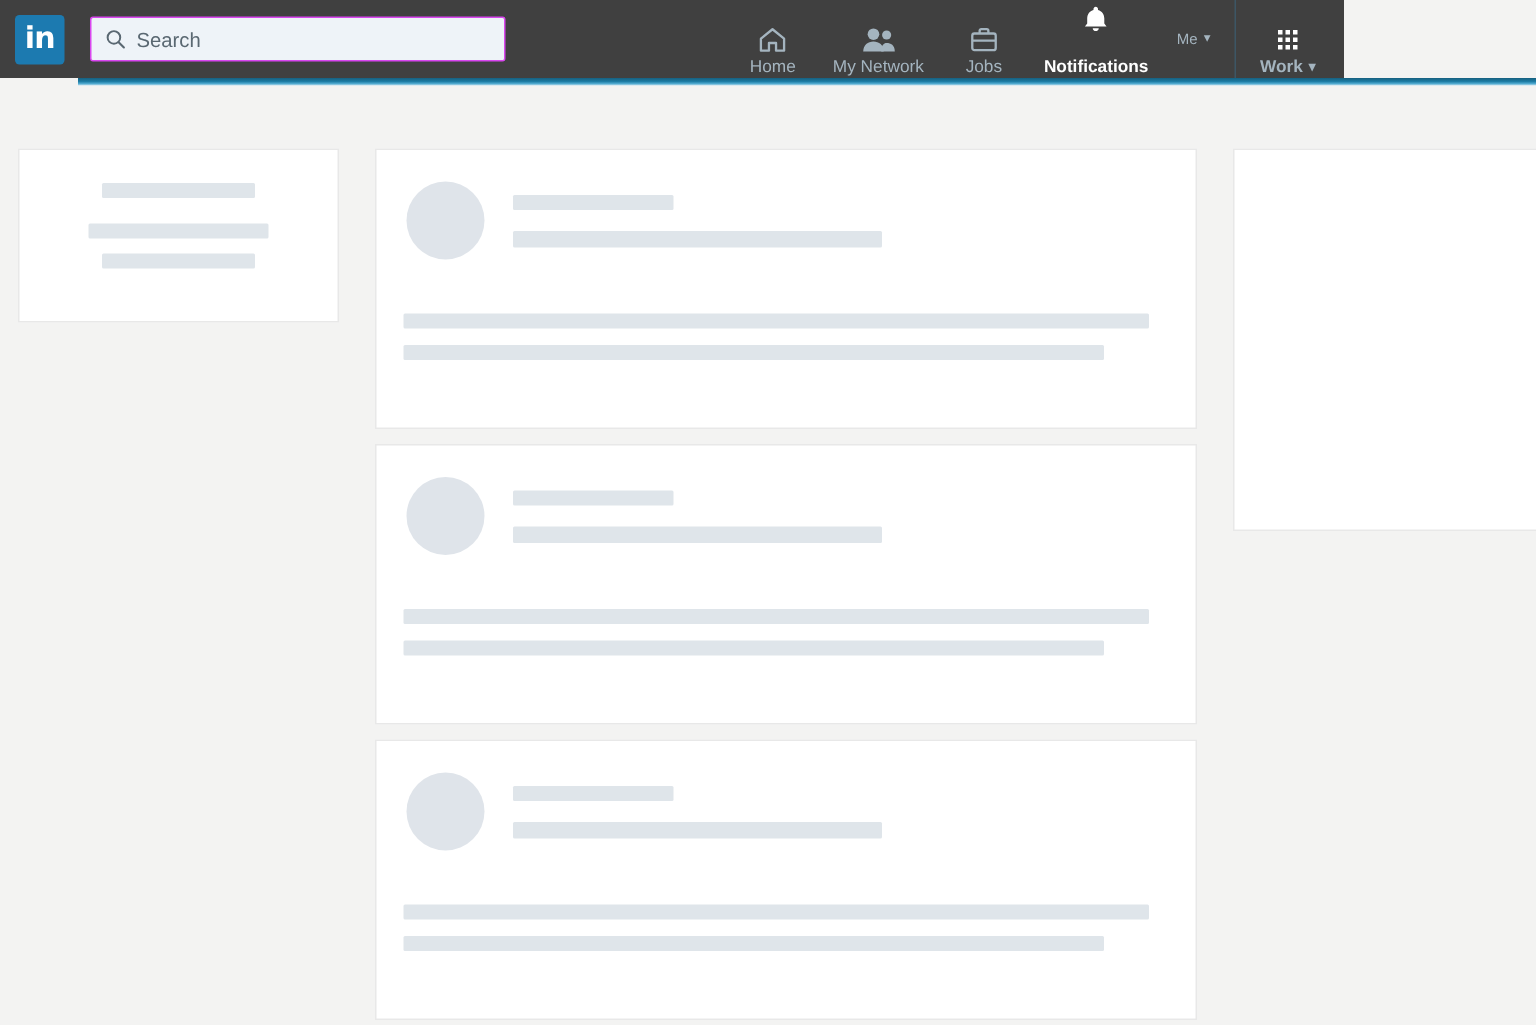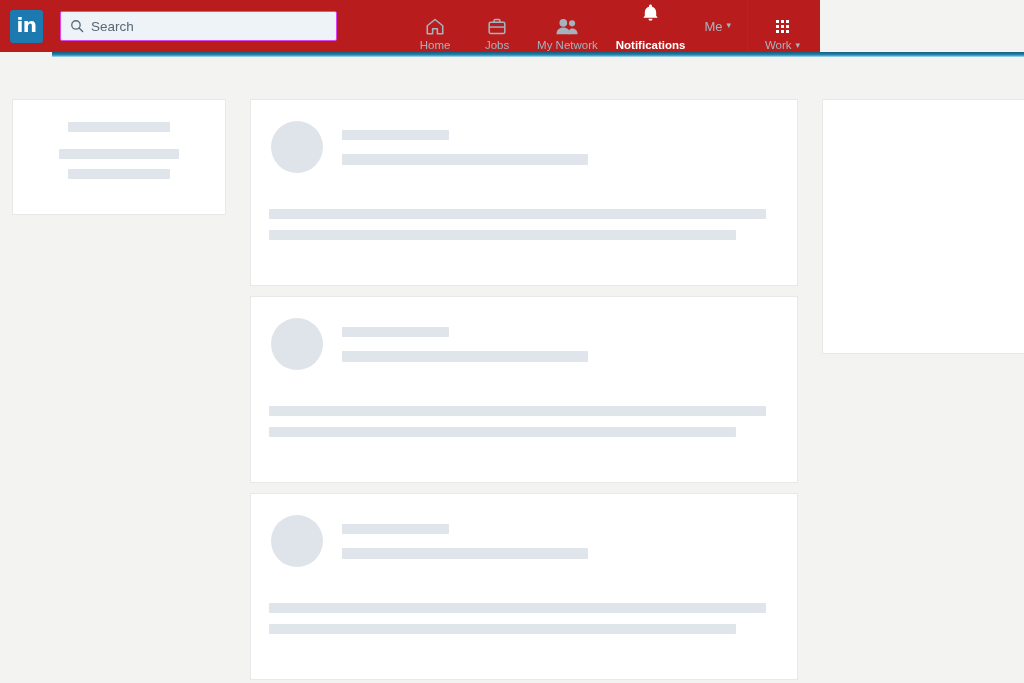--- a/index.html
+++ b/index.html
@@ -13,23 +13,23 @@
     overflow: hidden;
     background: #f3f3f2;
     font-family: "Liberation Sans", sans-serif;
     -webkit-font-smoothing: antialiased;
   }
 
   
   .topnav {
     position: absolute;
     top: 0; left: 0;
-    width: 820px;
-    height: 52px;
-    background: #b91c1c;
+    width: 896px;
+    height: 52px;
+    background: #404040;
     box-sizing: border-box;
     z-index: 10;
   }
   .nav-left {
     position: absolute;
     left: 0; top: 0;
     height: 52px;
     display: flex;
     align-items: center;
   }
@@ -115,31 +115,32 @@
   }
   .nav-item.me {
     min-width: 0;
     padding: 0 14px 0 10px;
     justify-content: center;
     padding-top: 0;
     flex-direction: row;
     align-items: center;
     margin-top: 0;
   }
-  .nav-item.me .lbl { font-size: 13px; }
+  .nav-item.me .lbl { font-size: 10px; }
   .nav-divider {
     width: 1px;
     height: 52px;
     background: #3d5665;
     margin: 0 2px;
     flex: 0 0 auto;
   }
   .nav-item.work {
     min-width: 70px;
     padding-right: 14px;
+    font-weight: bold;
   }
   .caret {
     display: inline-block;
     margin-left: 4px;
     font-size: 9px;
     line-height: 1;
     position: relative;
     top: -1px;
   }
   .grid-icon {
@@ -280,45 +281,45 @@
 
   <div class="nav-right">
 
     <div class="nav-item">
       <span class="ico">
         <svg width="20" height="19" viewBox="0 0 22 20" aria-hidden="true">
           <path d="M2.5 9.2 L11 2.3 L19.5 9.2 L19.5 18 L13.6 18 L13.6 12.4 L8.4 12.4 L8.4 18 L2.5 18 Z" fill="none" stroke="currentColor" stroke-width="1.7" stroke-linejoin="round"></path>
         </svg>
       </span>
       <span class="lbl">Home</span>
-    </div>
-
-    <div class="nav-item">
-      <span class="ico">
-        <svg width="20" height="19" viewBox="0 0 22 20" aria-hidden="true">
-          <path d="M7.8 5.2 L7.8 3.4 C7.8 2.7 8.3 2.2 9 2.2 L13 2.2 C13.7 2.2 14.2 2.7 14.2 3.4 L14.2 5.2" fill="none" stroke="currentColor" stroke-width="1.7" stroke-linejoin="round"></path>
-          <rect x="2.4" y="5.4" width="17.2" height="12.2" rx="1.6" fill="none" stroke="currentColor" stroke-width="1.7"></rect>
-          <line x1="2.4" y1="10.6" x2="19.6" y2="10.6" stroke="currentColor" stroke-width="1.6"></line>
-        </svg>
-      </span>
-      <span class="lbl">Jobs</span>
     </div>
 
     <div class="nav-item">
       <span class="ico">
         <svg width="24" height="19" viewBox="0 0 26 20" aria-hidden="true">
           <circle cx="9" cy="6" r="4.2" fill="currentColor"></circle>
           <path d="M1.6 18.5 C1.6 13.6 5 11.2 9 11.2 C13 11.2 16.4 13.6 16.4 18.5 Z" fill="currentColor"></path>
           <circle cx="18.5" cy="6.6" r="3.3" fill="currentColor"></circle>
           <path d="M14.6 18.5 C14.6 14.2 16.2 12.3 18.6 12.3 C21.4 12.3 24.4 13.8 24.4 18.5 Z" fill="currentColor"></path>
         </svg>
       </span>
       <span class="lbl">My Network</span>
     </div>
 
+    <div class="nav-item">
+      <span class="ico">
+        <svg width="20" height="19" viewBox="0 0 22 20" aria-hidden="true">
+          <path d="M7.8 5.2 L7.8 3.4 C7.8 2.7 8.3 2.2 9 2.2 L13 2.2 C13.7 2.2 14.2 2.7 14.2 3.4 L14.2 5.2" fill="none" stroke="currentColor" stroke-width="1.7" stroke-linejoin="round"></path>
+          <rect x="2.4" y="5.4" width="17.2" height="12.2" rx="1.6" fill="none" stroke="currentColor" stroke-width="1.7"></rect>
+          <line x1="2.4" y1="10.6" x2="19.6" y2="10.6" stroke="currentColor" stroke-width="1.6"></line>
+        </svg>
+      </span>
+      <span class="lbl">Jobs</span>
+    </div>
+
 
     <div class="nav-item active">
       <span class="ico">
         <svg width="19" height="19" viewBox="0 0 20 20" aria-hidden="true">
           <path d="M10 1.6 C10.9 1.6 11.6 2.3 11.6 3.2 L11.6 3.9 C14.3 4.6 16 7 16 9.8 L16 13.4 L17.6 15.4 L2.4 15.4 L4 13.4 L4 9.8 C4 7 5.7 4.6 8.4 3.9 L8.4 3.2 C8.4 2.3 9.1 1.6 10 1.6 Z" fill="currentColor"></path>
           <path d="M7.9 16.6 C7.9 17.8 8.8 18.6 10 18.6 C11.2 18.6 12.1 17.8 12.1 16.6 Z" fill="currentColor"></path>
         </svg>
       </span>
       <span class="lbl">Notifications</span>
     </div>

